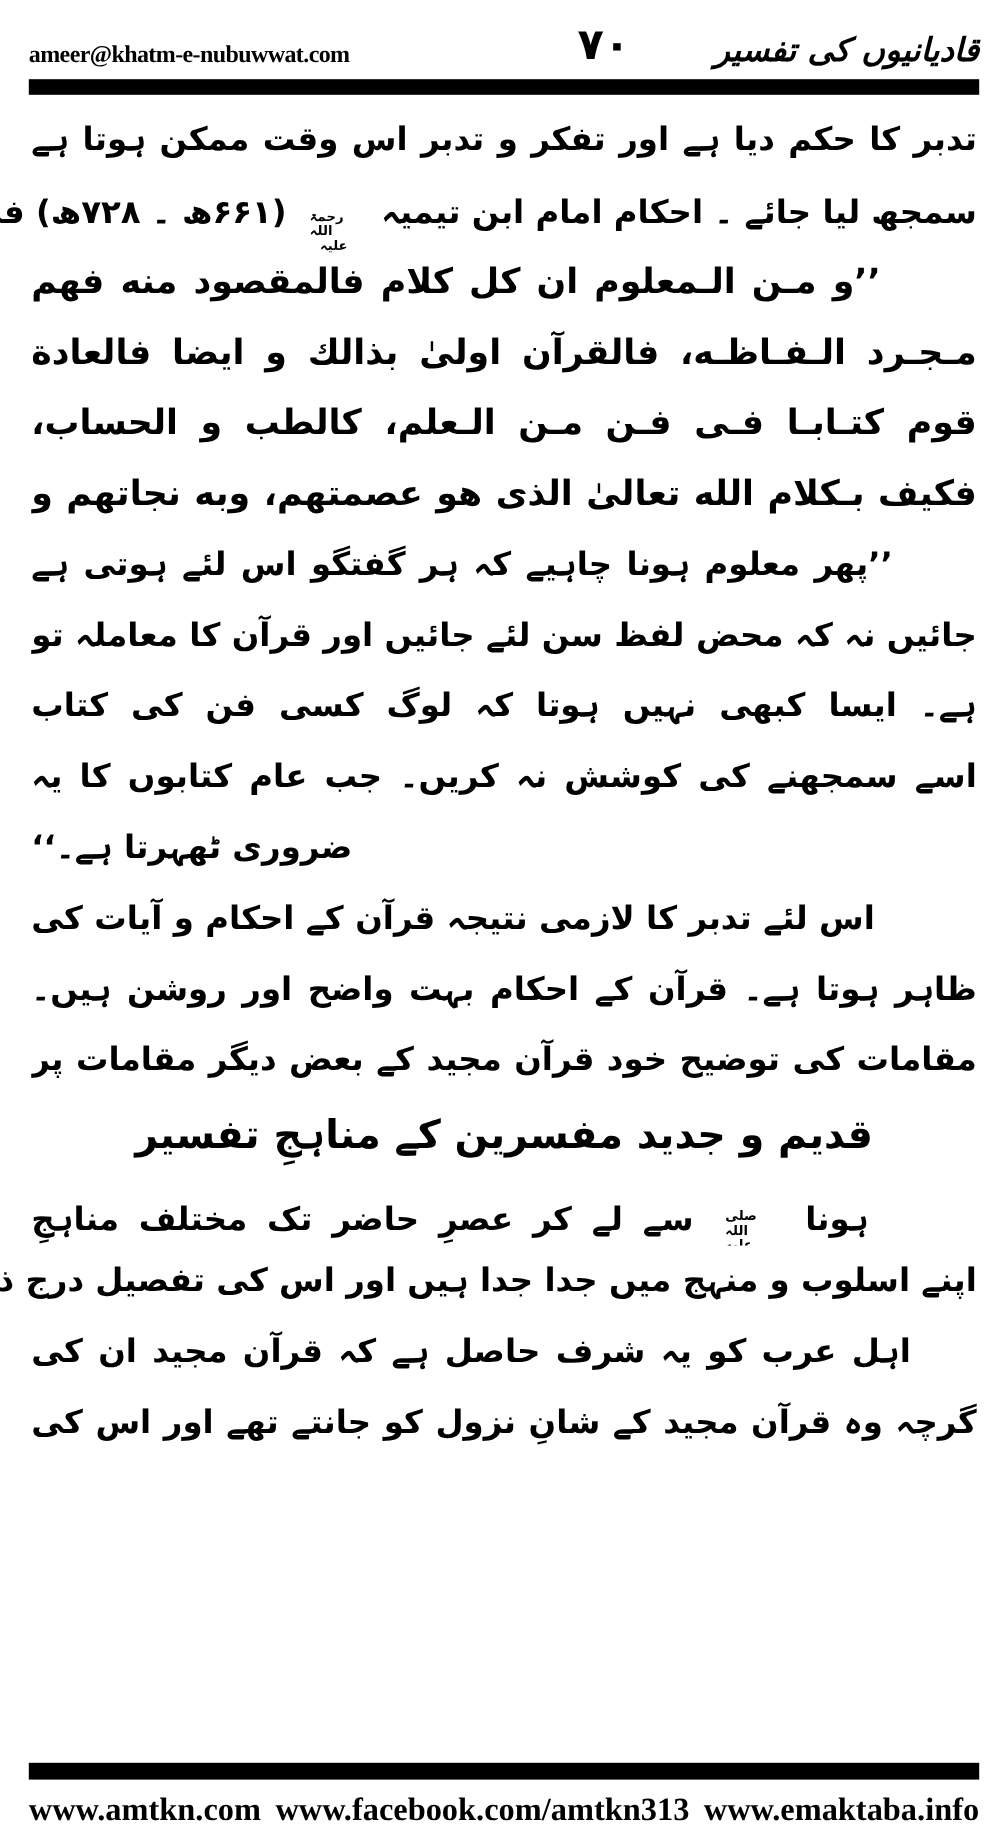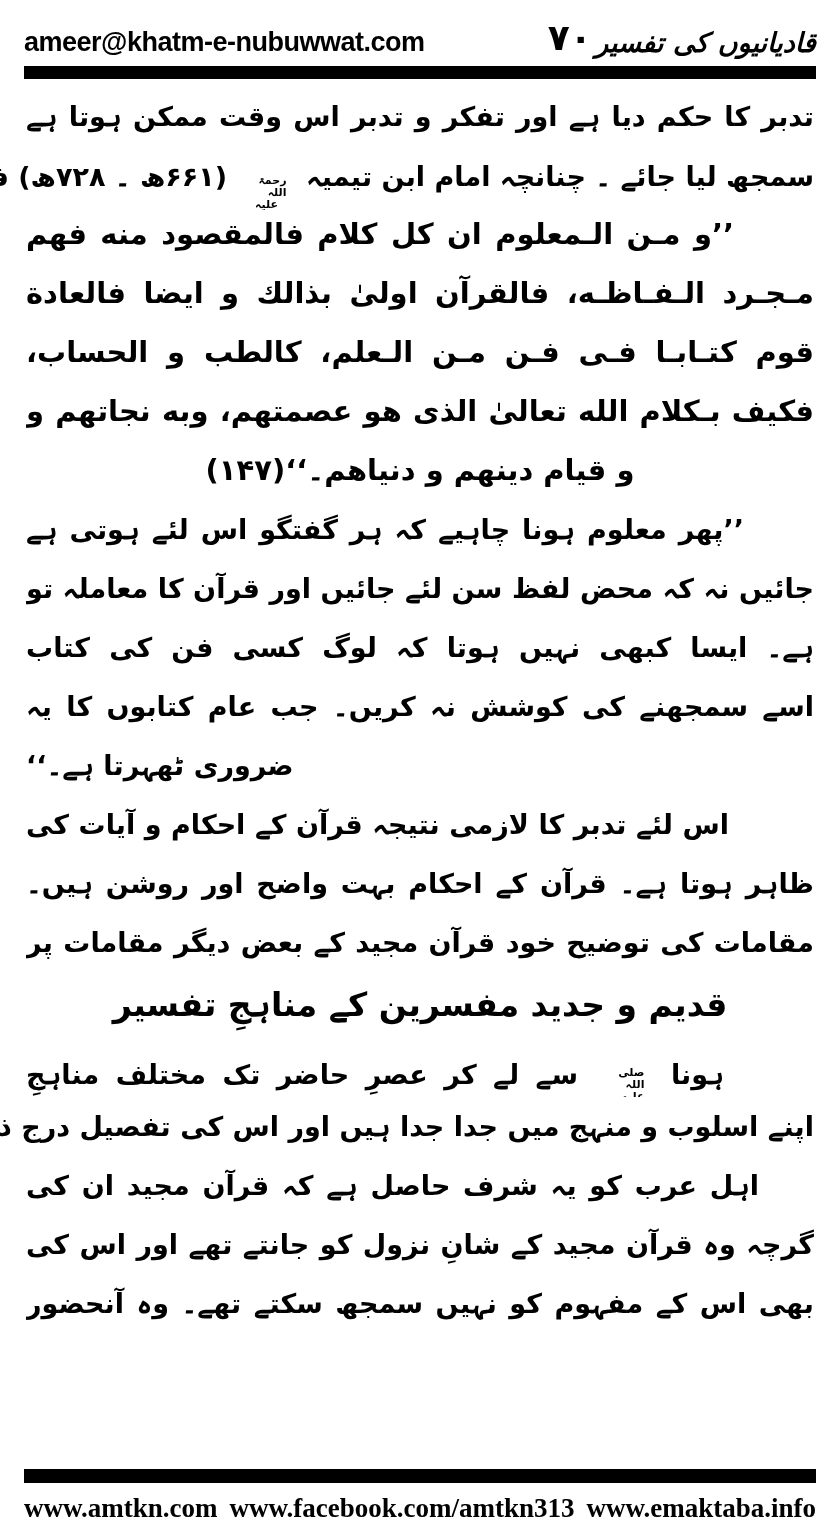--- a/index.html
+++ b/index.html
@@ -13,22 +13,22 @@
     overflow: hidden;
     font-family: "DejaVu Sans", sans-serif;
   }
   
   .page-header {
     display: flex; align-items: flex-end; justify-content: space-between;
     padding: 14px 24px 0 24px;
     height: 58px;
   }
   .email {
-    font-family: Liberation Sans, sans-serif;
-    font-weight: bold; font-size: 27px; letter-spacing: -0.5px;
+    font-family: Liberation Serif, serif;
+    font-weight: bold; font-size: 20px; letter-spacing: -0.5px;
   }
   .page-number {
     font-size: 36px; font-weight: bold;
     direction: rtl;
     transform: translateX(60px);
     text-align: right;
   }
   .book-title {
     direction: rtl;
     font-size: 27px; font-weight: bold;
@@ -70,21 +70,21 @@
     font-size: 33px; font-weight: bold;
     white-space: nowrap;
   }
   .seg + .seg { margin-right: 10px; }
   .honorific {
     display: inline-block;
     max-width: 40px;
     font-size: 11px; font-weight: bold;
     line-height: 1.1;
     vertical-align: middle;
-    text-align: right;
+    text-align: left;
     white-space: normal;
     margin-top: 29px;
   }
   
   .page-footer {
     display: flex; justify-content: space-between; align-items: center;
     padding: 2px 24px 16px 24px;
     font-family: "Liberation Serif", serif;
     font-weight: bold; font-size: 27px;
   }
@@ -99,30 +99,29 @@
     <div class="page-number">۷۰</div>
     <div class="book-title">قادیانیوں کی تفسیر</div>
   </header>
 
   <div class="rule rule-top"></div>
 
   <main class="page-body">
 
     <div class="line full">تدبر کا حکم دیا ہے اور تفکر و تدبر اس وقت ممکن ہوتا ہے جب کسی بات کا مفہوم و مطلب</div>
     <div class="line center">
-      <span class="seg">سمجھ لیا جائے ۔ چنانچہ امام ابن تیمیہ</span>
+      <span class="seg">سمجھ لیا جائے ۔ احکام امام ابن تیمیہ</span>
       <span class="seg honorific">رحمۃ اللہ علیہ</span>
       <span class="seg">(۶۶۱ھ ۔ ۷۲۸ھ) فرماتے ہیں:</span>
     </div>
 
     <div class="line arabic full ind-80">’’و مـن الـمعلوم ان كل كلام فالمقصود منه فهم معانيه دون</div>
     <div class="line arabic full">مـجـرد الـفـاظـه، فالقرآن اولىٰ بذالك و ايضا فالعادة تمنع ان يقرأ</div>
     <div class="line arabic full">قوم كتـابـا فـى فـن مـن الـعلم، كالطب و الحساب، ولايستشرحوه</div>
     <div class="line arabic full">فكيف بـكلام الله تعالىٰ الذى هو عصمتهم، وبه نجاتهم و سعادتهم،</div>
-    <div class="line arabic center">و قيام دينهم و دنياهم۔‘‘(۱۴۷)</div>
 
     <div class="line full ind-70">’’پھر معلوم ہونا چاہیے کہ ہر گفتگو اس لئے ہوتی ہے کہ اس کے معنی سمجھے</div>
     <div class="line full">جائیں نہ کہ محض لفظ سن لئے جائیں اور قرآن کا معاملہ تو بدرجہ اولیٰ فہم و تدبر کا متقاضی</div>
     <div class="line full">ہے۔ ایسا کبھی نہیں ہوتا کہ لوگ کسی فن کی کتاب پڑھیں، مثلاً طب کی یا حساب کی اور</div>
     <div class="line full">اسے سمجھنے کی کوشش نہ کریں۔ جب عام کتابوں کا یہ حال ہے تو کتاب اللہ کا فہم کس قدر</div>
     <div class="line left">ضروری ٹھہرتا ہے۔‘‘</div>
 
     <div class="line full ind-85">اس لئے تدبر کا لازمی نتیجہ قرآن کے احکام و آیات کی تفسیر کی صورت میں</div>
     <div class="line full">ظاہر ہوتا ہے۔ قرآن کے احکام بہت واضح اور روشن ہیں۔ اس کے بعض مشکل</div>
     <div class="line full">مقامات کی توضیح خود قرآن مجید کے بعض دیگر مقامات پر کر دی گئی ہے۔ لہٰذا اس سے</div>
@@ -132,25 +131,20 @@
     <div class="line full ind-90">
       <span class="seg">ہونا</span>
       <span class="seg honorific">صلی اللہ علیہ وسلم</span>
       <span class="seg">سے لے کر عصرِ حاضر تک مختلف مناہجِ تفسیر سامنے آئے جو اپنے</span>
     </div>
     <div class="line left pad-l-50">اپنے اسلوب و منہج میں جدا جدا ہیں اور اس کی تفصیل درج ذیل ہے:</div>
 
 
     <div class="line full ind-55">اہل عرب کو یہ شرف حاصل ہے کہ قرآن مجید ان کی زبان میں نازل ہوا۔ ا</div>
     <div class="line full">گرچہ وہ قرآن مجید کے شانِ نزول کو جانتے تھے اور اس کی زبان کو سمجھتے تھے لیکن پھر</div>
-    <div class="line full">
-      <span class="seg">بھی اس کے مفہوم کو نہیں سمجھ سکتے تھے۔ وہ آنحضور</span>
-      
-      
-    </div>
 
   </main>
 
   <div class="rule rule-bottom"></div>
 
   <footer class="page-footer">
     <div>www.amtkn.com</div>
     <div>www.facebook.com/amtkn313</div>
     <div>www.emaktaba.info</div>
   </footer>

